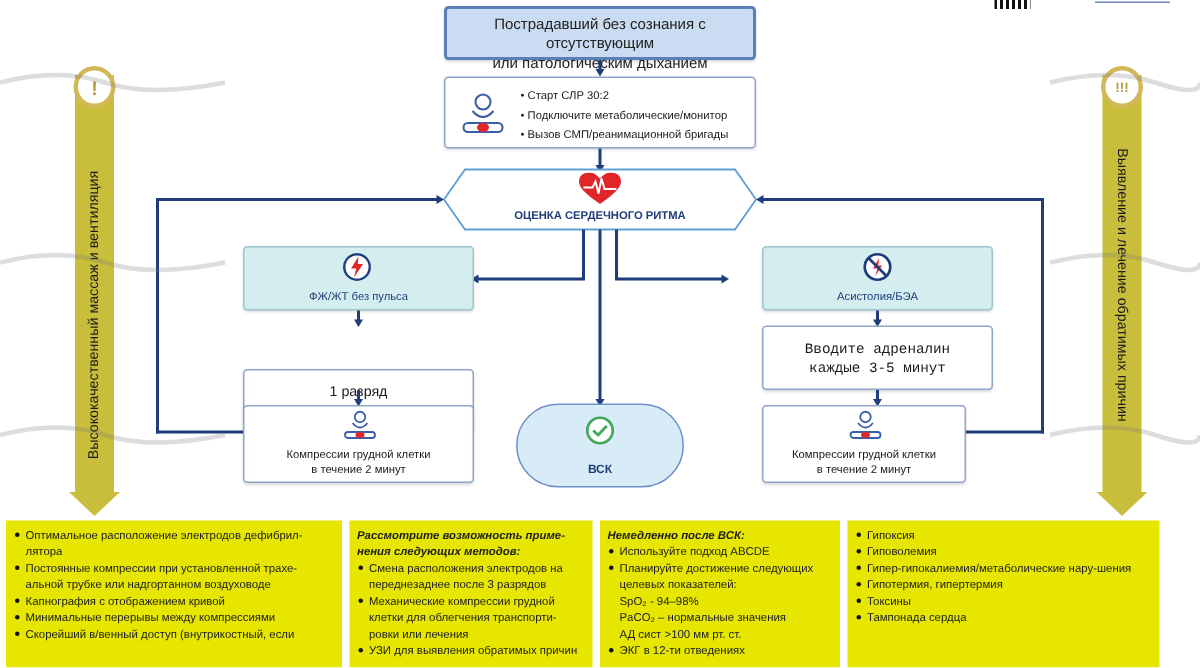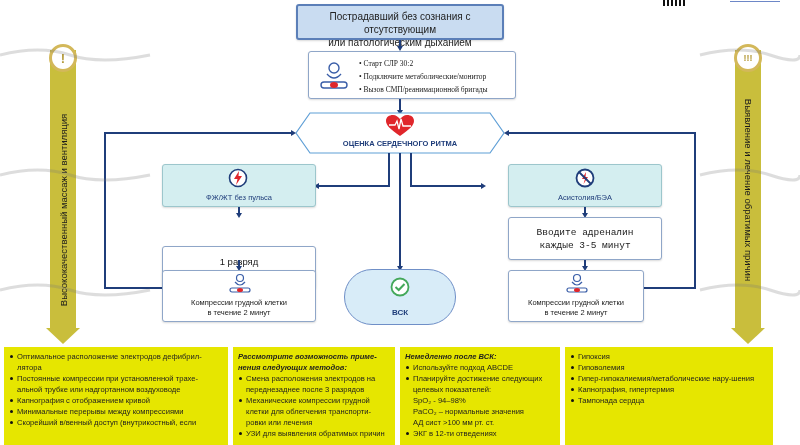--- a/index.html
+++ b/index.html
@@ -49,21 +49,21 @@
   <div class="side-text" style="left:748px;top:190px;transform:translate(-50%,-50%) rotate(90deg);">Выявление и лечение обратимых причин</div>
 
   <div class="box title-box" style="left:296px;top:4px;width:208px;height:36px;">
     <div>Пострадавший без сознания с отсутствующим</div>
     <div>или патологическим дыханием</div>
   </div>
 
   <div class="line" style="left:399px;top:40px;width:2px;height:8px"></div>
   <div class="arrow-d" style="left:397px;top:46px"></div>
 
-  <div class="box" style="left:308px;top:51px;width:208px;height:48px;font-family:Liberation Serif, serif;">
+  <div class="box" style="left:296px;top:51px;width:208px;height:48px;">
     <svg class="abs" style="left:10px;top:8px" width="30" height="32" viewBox="0 0 30 32">
       <circle cx="15" cy="8" r="5" fill="none" stroke="#3a5ea8" stroke-width="1.4"></circle>
       <path d="M8 14 Q15 22 22 14" fill="none" stroke="#3a5ea8" stroke-width="1.4"></path>
       <rect x="2" y="22" width="26" height="6" rx="3" fill="none" stroke="#3a5ea8" stroke-width="1.4"></rect>
       <ellipse cx="15" cy="25" rx="4" ry="3" fill="#e0262b"></ellipse>
     </svg>
     <ul class="abs small" style="left:50px;top:7px;list-style:none">
       <li style="margin-bottom:3px">• <span>Старт СЛР 30:2</span></li>
       <li style="margin-bottom:3px">• <span>Подключите метаболические/монитор</span></li>
       <li>• <span>Вызов СМП/реанимационной бригады</span></li>
@@ -191,21 +191,22 @@
         <li>PaCO₂ – нормальные значения</li>
         <li>АД сист &gt;100 мм рт. ст.</li>
         <li class="b">ЭКГ в 12-ти отведениях</li>
       </ul>
   </div>
   <div class="yellow-panel" style="left:565px;width:208px;">
     <ul id="p4">
         <li class="b">Гипоксия</li>
         <li class="b">Гиповолемия</li>
         <li class="b">Гипер-гипокалиемия/метаболические нару-шения</li>
-        <li class="b">Капнография, гипертермия</li>
+        <li class="b">Гипотермия, гипертермия</li>
+        <li class="b">Токсины</li>
         <li class="b">Тампонада сердца</li>
       </ul>
   </div>
 
   <svg class="puzzle" style="left:0;top:0" width="800" height="445" viewBox="0 0 800 445">
     <g fill="none" stroke="rgba(120,120,120,0.25)" stroke-width="3">
       <path d="M0 55 Q40 45 70 55 T150 55"></path>
       <path d="M0 175 Q40 165 70 175 T150 175"></path>
       <path d="M0 290 Q40 280 70 290 T150 290"></path>
       <path d="M700 55 Q740 45 770 55 T800 55"></path>

